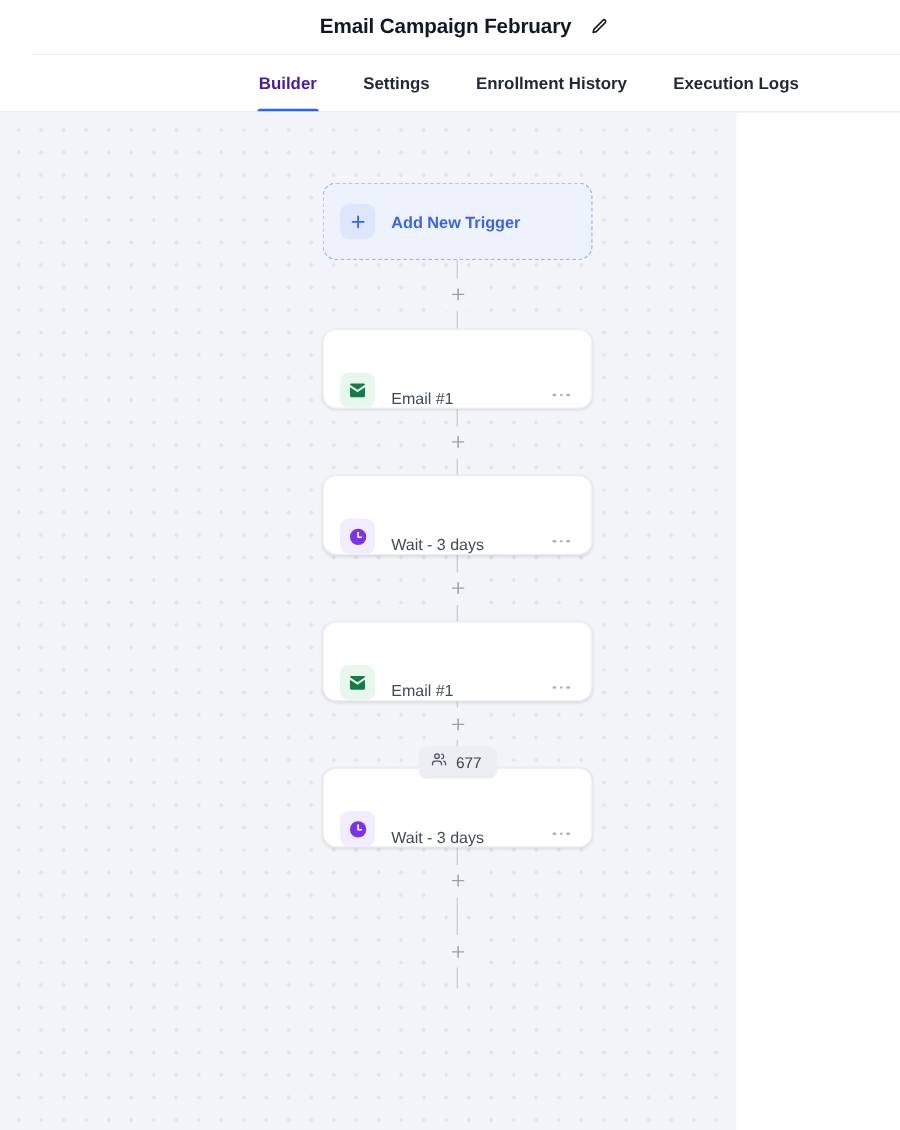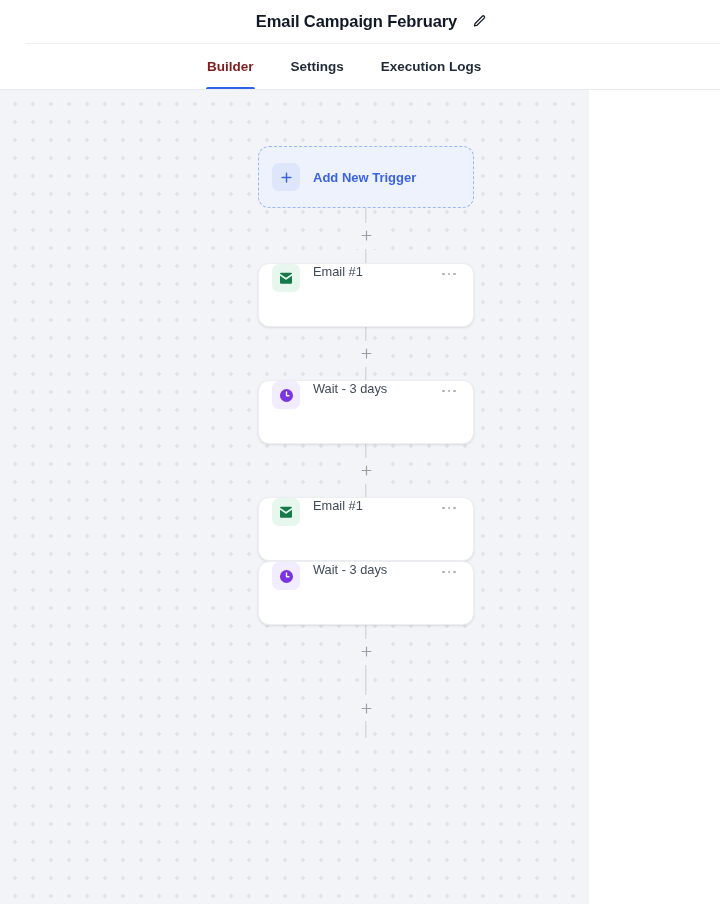--- a/index.html
+++ b/index.html
@@ -67,21 +67,21 @@
     font-size: 13.5px;
     font-weight: 700;
     color: #1f2937;
     cursor: pointer;
     background: none;
     border: none;
     font-family: inherit;
     padding: 0 1px;
     white-space: nowrap;
   }
-  .tab.active { color: #7f1d1d; }
+  .tab.active { color: #4c1d95; }
   .tab.active::after {
     content: "";
     position: absolute;
     left: 0; right: 0; bottom: 0;
     height: 2.5px;
     background: #2f63eb;
     border-radius: 2px 2px 0 0;
   }
 
   
@@ -161,21 +161,21 @@
   }
 
   
   .node {
     height: 64px;
     background: #ffffff;
     border-radius: 11px;
     border: 1px solid #eceef1;
     box-shadow: 0 1px 3px rgba(16,24,40,0.07), 0 1px 2px rgba(16,24,40,0.04);
     display: flex;
-    align-items: flex-start;
+    align-items: flex-end;
     padding: 0 13px;
     gap: 13px;
     cursor: pointer;
     position: relative;
     z-index: 3;
   }
   .node-icon {
     width: 28px;
     height: 28px;
     border-radius: 7px;
@@ -237,20 +237,21 @@
       <svg width="15" height="15" viewBox="0 0 24 24" fill="none" stroke="#1b1f27" stroke-width="2.1" stroke-linecap="round" stroke-linejoin="round">
         <path d="M16.5 3.6a2.1 2.1 0 0 1 3 3L8 18.1l-4 1 1-4z"></path>
       </svg>
     </button>
   </div>
 </div>
 
 <div class="tabbar">
   <button class="tab active">Builder</button>
   <button class="tab">Settings</button>
+  <button class="tab">Enrollment History</button>
   <button class="tab">Execution Logs</button>
 </div>
 
 <div class="canvas">
   <div class="flow">
 
     <div class="trigger-node">
       <span class="trigger-plus-box">
         <svg width="15" height="15" viewBox="0 0 24 24" fill="none" stroke="#3b64e0" stroke-width="2.4" stroke-linecap="round">
           <path d="M12 5v14M5 12h14"></path>
@@ -324,20 +325,38 @@
         </svg>
       </span>
       <span class="node-label">Email #1</span>
       <span class="node-menu">
           <i></i>
           <i></i>
           <i></i>
         </span>
     </div>
 
+    <div class="connector" style="height:53px">
+      <span class="line"></span>
+      <span class="plus-hit" style="align-self:flex-start;margin-top:5px">
+        <svg width="15" height="15" viewBox="0 0 24 24" fill="none" stroke="#9aa0aa" stroke-width="1.9" stroke-linecap="round">
+          <path d="M12 5v14M5 12h14"></path>
+        </svg>
+      </span>
+      <span class="count-badge" style="bottom:-9px">
+        <span>
+          <svg width="13" height="13" viewBox="0 0 24 24" fill="none" stroke="#495160" stroke-width="1.9" stroke-linecap="round" stroke-linejoin="round">
+            <path d="M15.6 20v-1.8a3.6 3.6 0 0 0-3.6-3.6H6a3.6 3.6 0 0 0-3.6 3.6V20"></path>
+            <circle cx="9" cy="7.2" r="3.3"></circle>
+            <path d="M21.6 20v-1.8a3.6 3.6 0 0 0-2.7-3.48M16.2 4.1a3.6 3.6 0 0 1 0 6.97"></path>
+          </svg>
+        </span>
+        <span class="count-text">677</span>
+      </span>
+    </div>
 
     <div class="node">
       <span class="node-icon wait">
         <svg width="17" height="17" viewBox="0 0 24 24">
           <circle cx="12" cy="12" r="9.2" fill="#7b35e0"></circle>
           <path d="M12 7.1v5.3h3.4" fill="none" stroke="#ffffff" stroke-width="1.9" stroke-linecap="round" stroke-linejoin="round"></path>
         </svg>
       </span>
       <span class="node-label">Wait - 3 days</span>
       <span class="node-menu">

